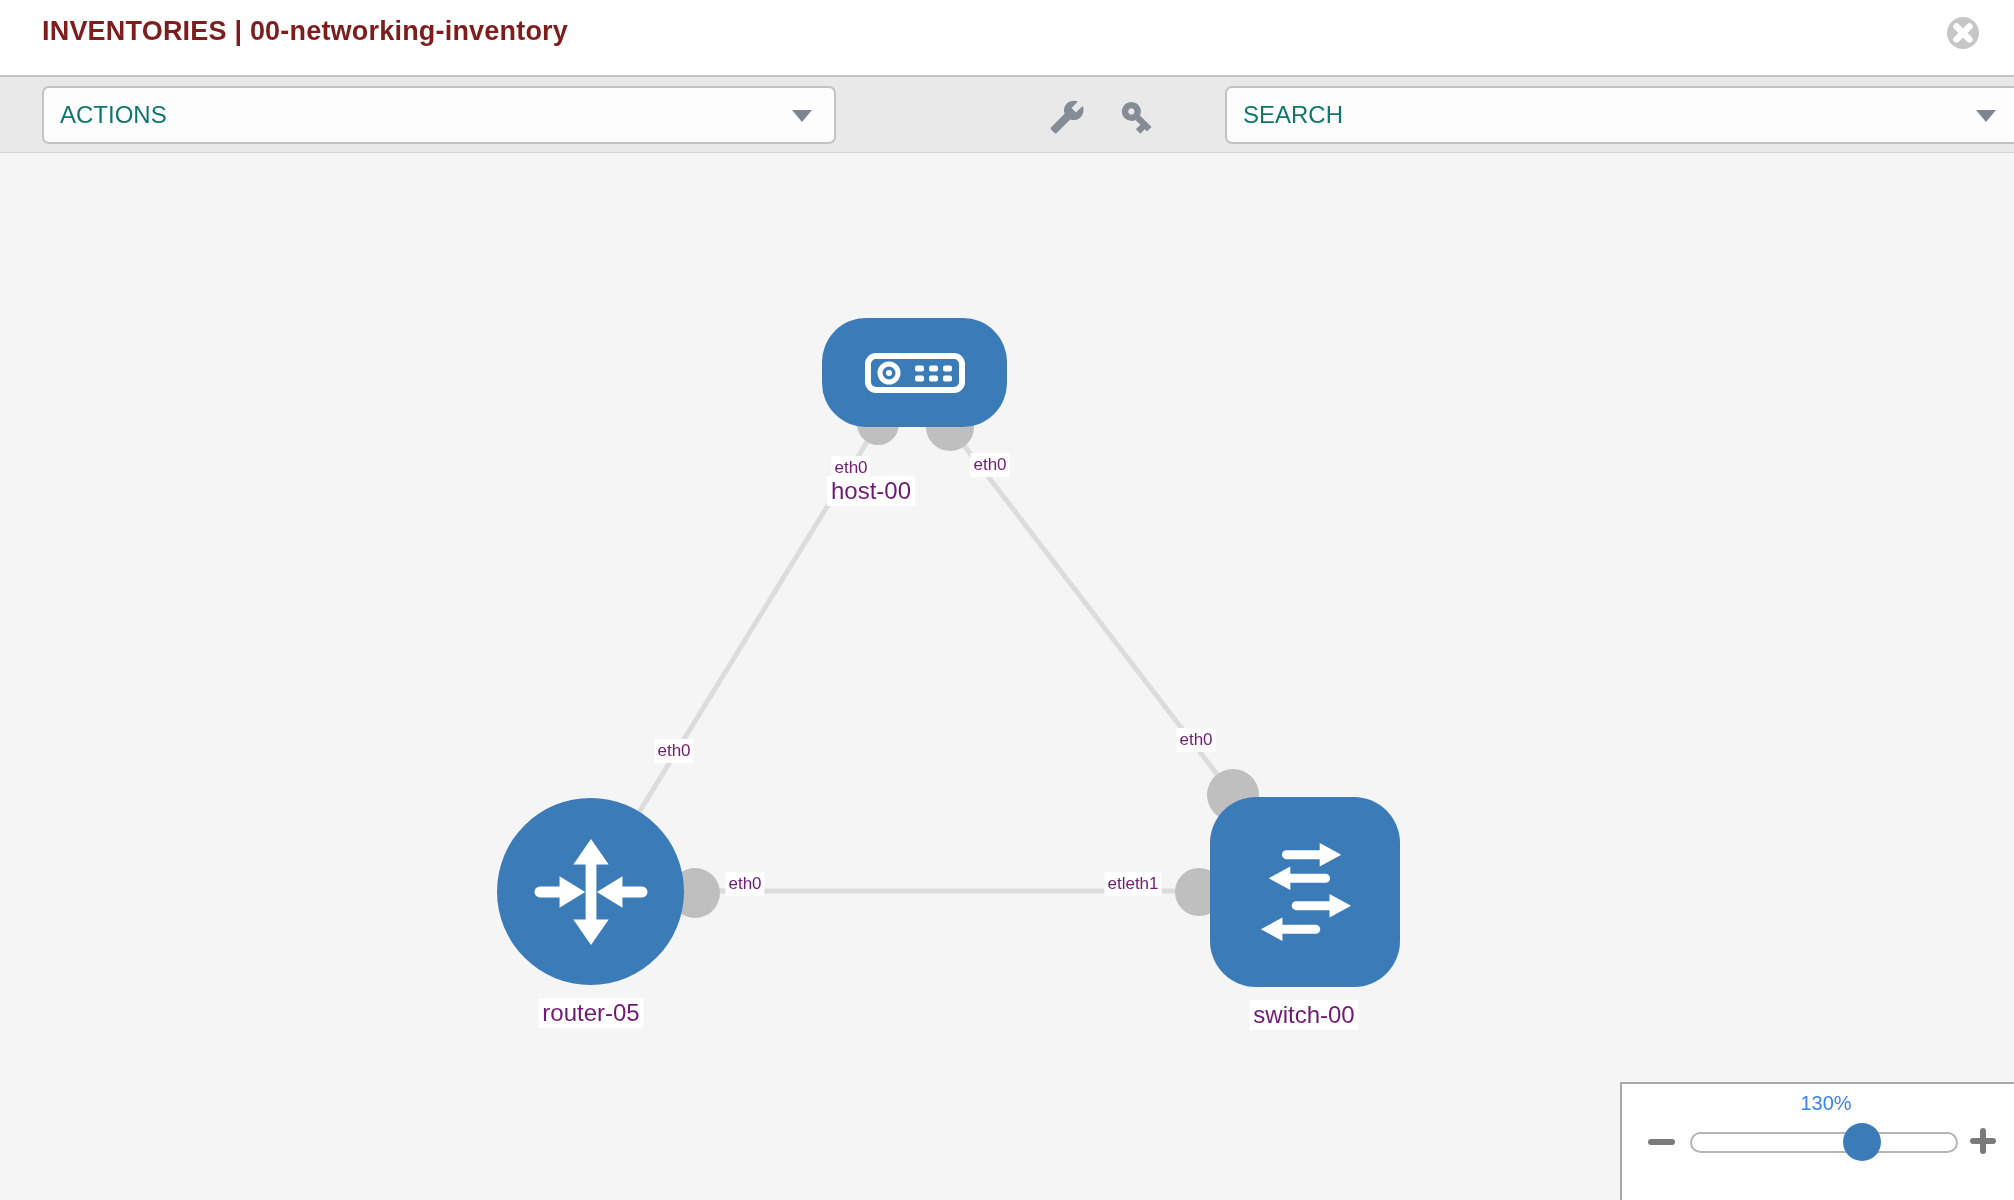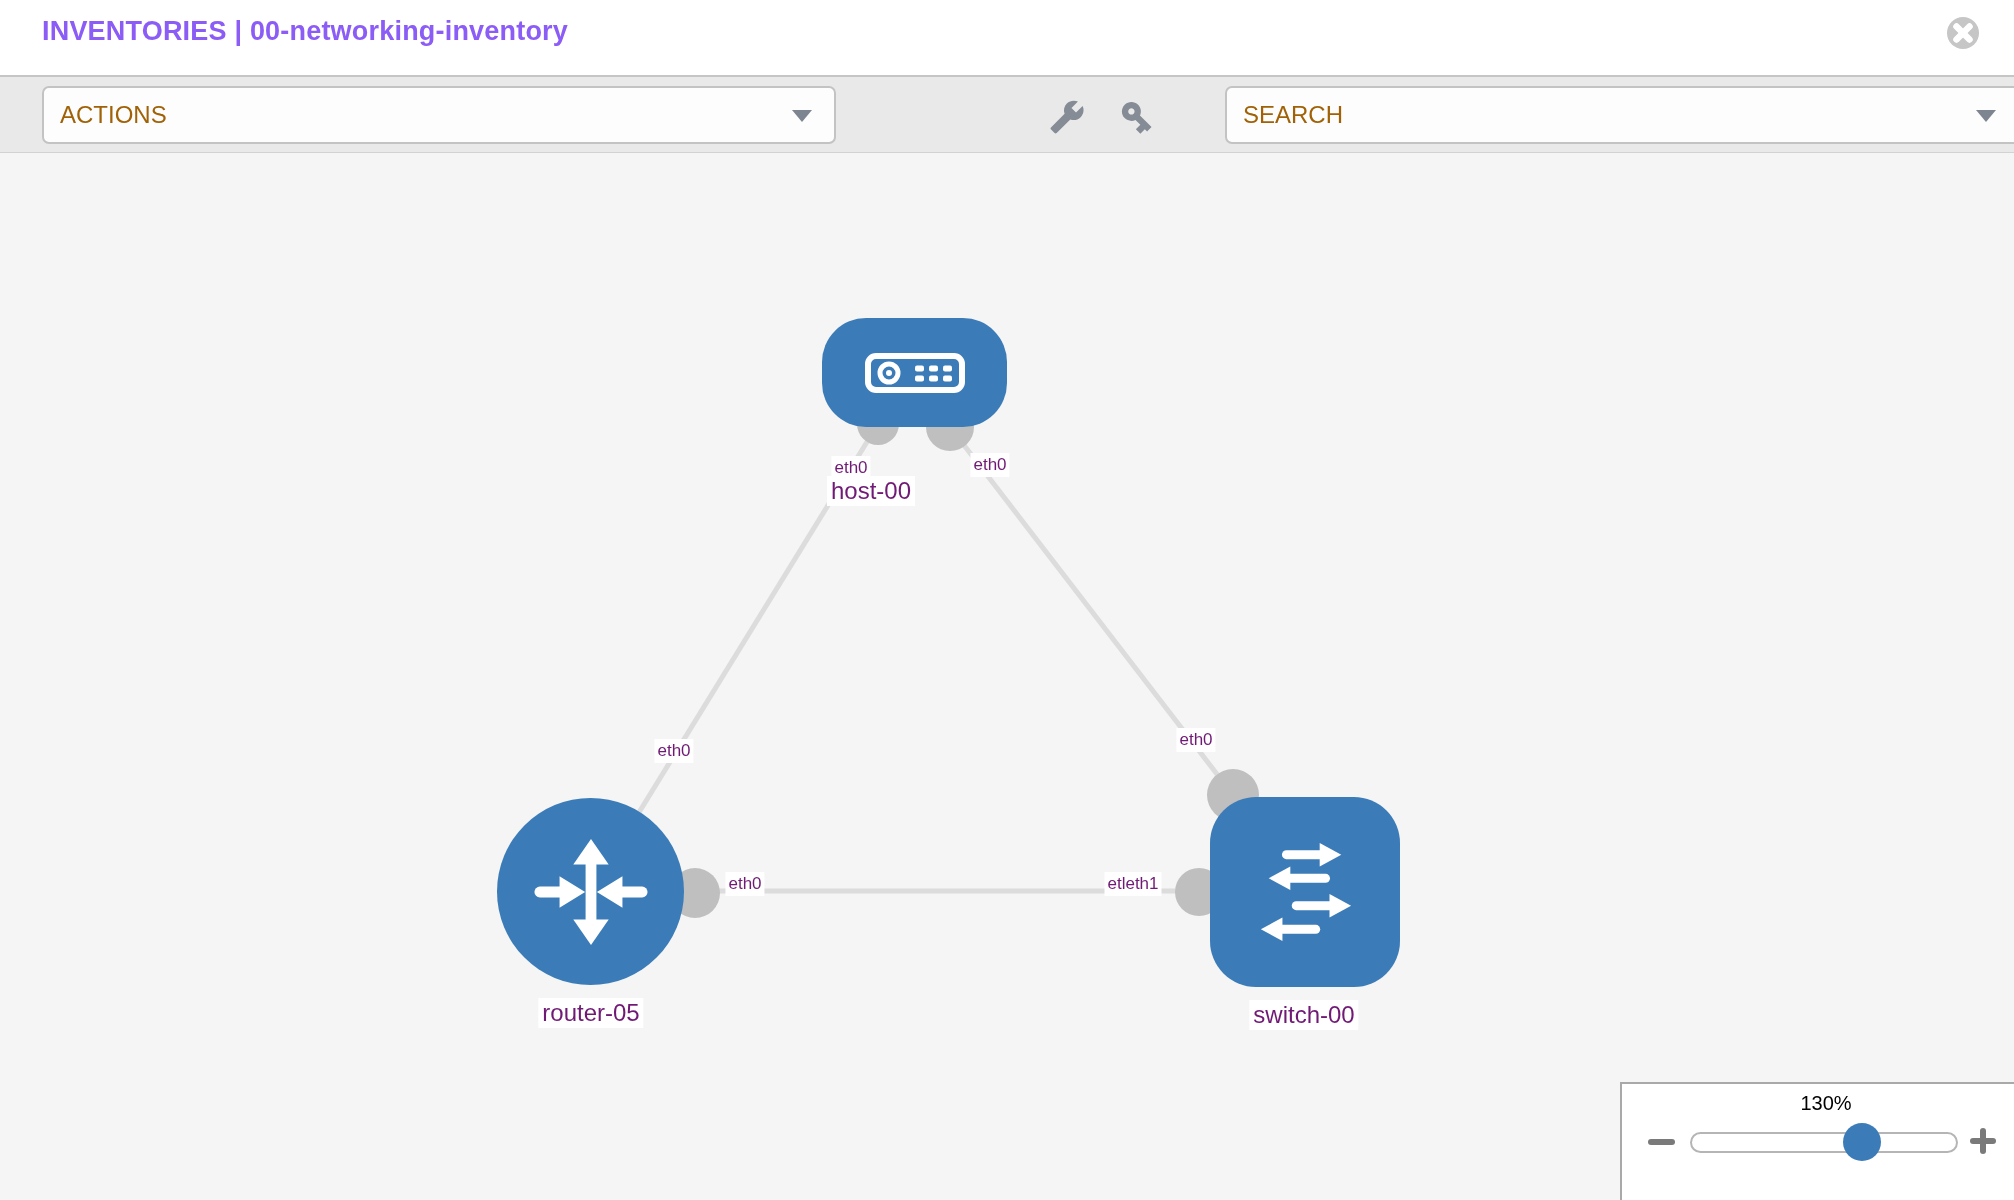--- a/index.html
+++ b/index.html
@@ -2,30 +2,30 @@
 <html><head>
 <meta charset="utf-8">
 <style>
   * { margin:0; padding:0; box-sizing:border-box; }
   html,body { width:2014px; height:1200px; overflow:hidden; background:#fff;
               font-family:"Liberation Sans","DejaVu Sans",sans-serif; }
   .screen { position:relative; width:2014px; height:1200px; background:#fff; overflow:hidden; }
 
   
   .header { position:absolute; left:0; top:0; width:2014px; height:75px; background:#fff; }
-  .title { position:absolute; left:42px; top:16px; font-size:27px; font-weight:bold; color:#8b5cf6; letter-spacing:.2px; }
+  .title { position:absolute; left:42px; top:16px; font-size:27px; font-weight:bold; color:#7f1d1d; letter-spacing:.2px; }
   .close-btn { position:absolute; left:1946px; top:16px; width:34px; height:34px; cursor:pointer; }
 
   
   .toolbar { position:absolute; left:0; top:75px; width:2014px; height:78px; background:#e9e9e9;
              border-top:2px solid #c5c5c5; border-bottom:1px solid #d2d2d2; }
   .select { position:absolute; top:9px; height:58px; background:#fdfdfd; border:2px solid #c3c3c3;
             border-radius:7px; cursor:pointer; }
   .select .sel-text { position:absolute; left:16px; top:50%; transform:translateY(-50%);
-                      font-size:24px; color:#a16207; }
+                      font-size:24px; color:#0f766e; }
   .caret { position:absolute; right:22px; top:50%; margin-top:-5px; width:0; height:0;
            border-left:10px solid transparent; border-right:10px solid transparent;
            border-top:12px solid #7d8591; }
   .actions-select { left:42px; width:794px; }
   .search-select  { left:1185px; width:795px;margin-left:40px; }
   .icon-btn { position:absolute; top:18px; width:44px; height:44px; background:none; border:none;
               cursor:pointer; display:flex; align-items:center; justify-content:center; }
   .wrench-btn { left:1045px; }
   .key-btn    { left:1115px; }
   .wrench-btn svg { transform:scaleX(-1); }
@@ -53,21 +53,21 @@
   .lbl-router-right { left:745px;  top:731px; }
   .lbl-switch-left  { left:1133px; top:731px; }
   .lbl-host-name    { left:871px;  top:302px;margin-top:36px; }
   .lbl-router-name  { left:591px;  top:860px; }
   .lbl-switch-name  { left:1304px; top:862px; }
 
   
   .zoom-panel { position:absolute; left:1620px; top:1082px; width:500px; height:130px;
                 background:#fff; border:2px solid #a9a9a9; }
   .zoom-value { position:absolute; left:70px; top:8px; width:268px; text-align:center;
-                font-size:20px; color:#000000; }
+                font-size:20px; color:#3b82f6; }
   .zoom-minus { position:absolute; left:18px; top:45px; width:42px; height:26px; cursor:pointer; }
   .minus-bar  { position:absolute; left:8px; top:10px; width:27px; height:6px; border-radius:3px; background:#7a7a7a; }
   .zoom-track { position:absolute; left:68px; top:48px; width:268px; height:21px; background:#fff;
                 border:2px solid #b5b5b5; border-radius:12px; cursor:pointer; }
   .zoom-knob  { position:absolute; left:221px; top:39px; width:38px; height:38px; border-radius:50%;
                 background:#3b7cb8; cursor:grab; }
   .zoom-plus  { position:absolute; left:342px; top:38px; width:38px; height:38px; cursor:pointer; }
   .plus-h { position:absolute; left:6px; top:16px; width:26px; height:6px; border-radius:3px; background:#7a7a7a; }
   .plus-v { position:absolute; left:16px; top:6px; width:6px; height:26px; border-radius:3px; background:#7a7a7a; }
 </style>

